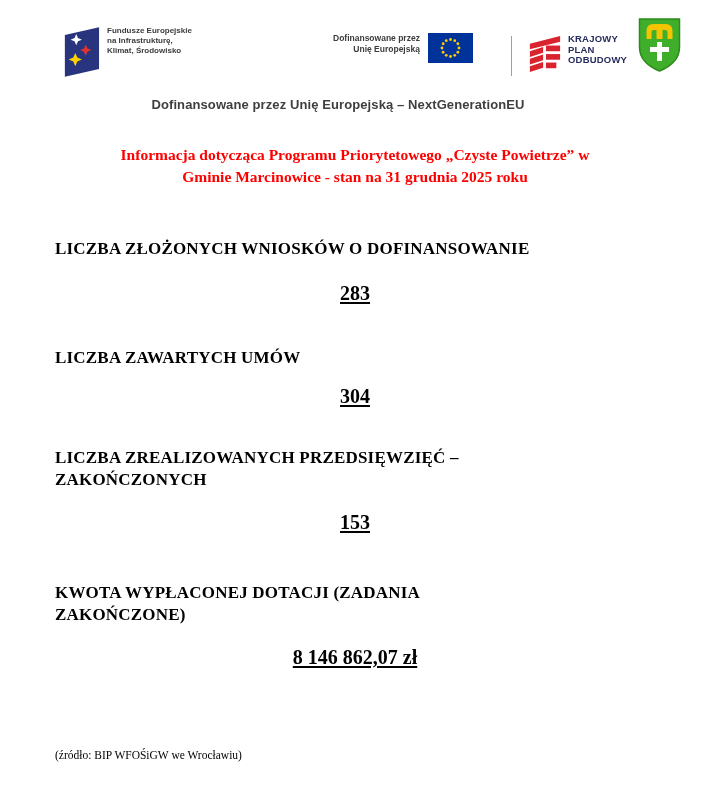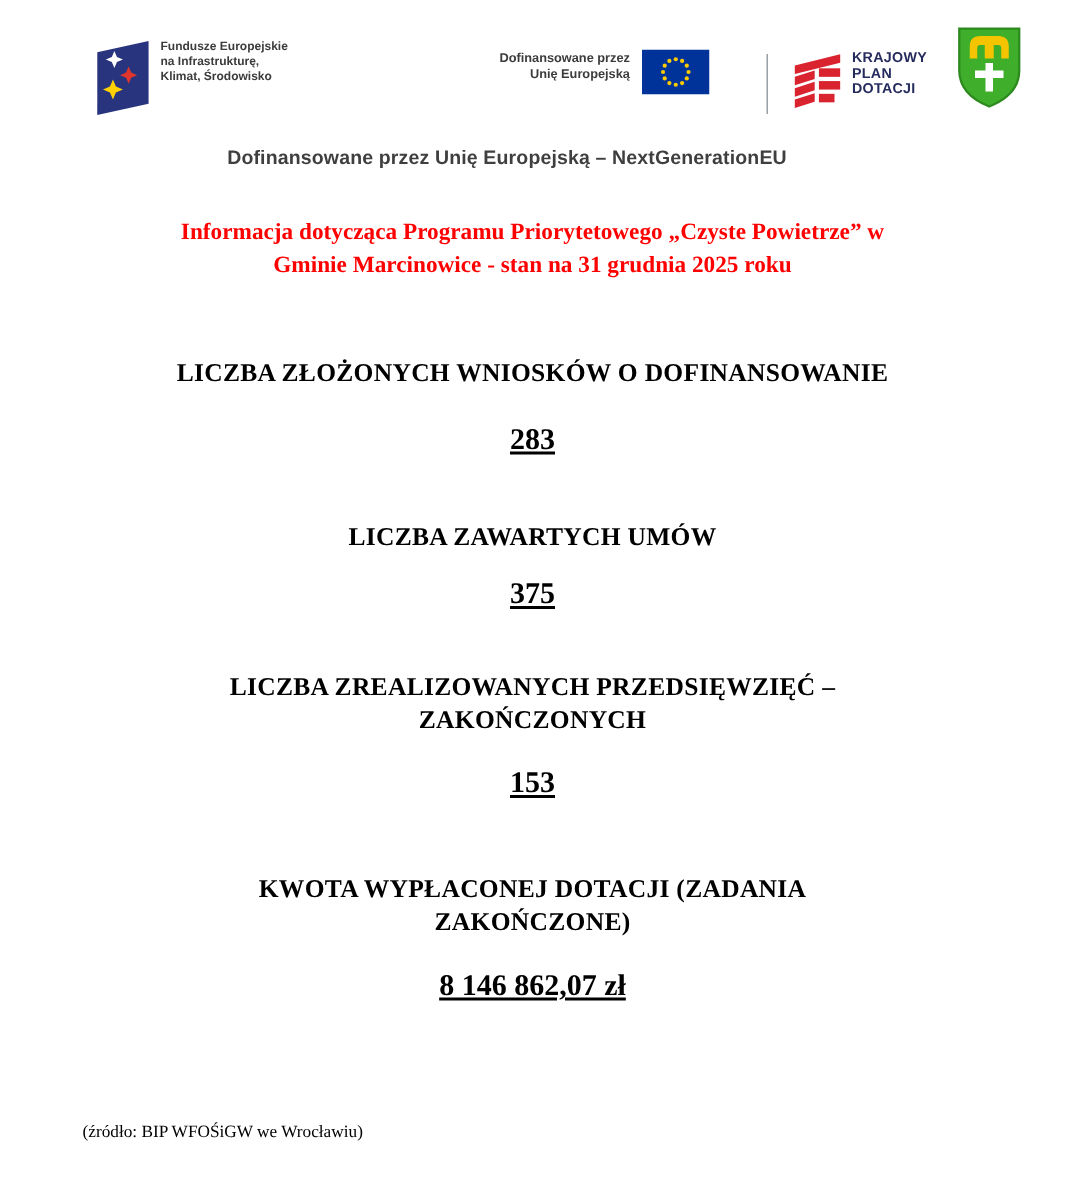--- a/index.html
+++ b/index.html
@@ -61,21 +61,21 @@
     font-family: Liberation Serif, serif;
     font-weight: bold; font-size: 15.5px; line-height: 1.45;
     color: #ff0000; text-align: center; white-space: pre-line;
   }
 
   
   .stat-label {
     position: absolute; left: 55px; width: 600px;
     font-family: "Liberation Serif", serif;
     font-weight: bold; font-size: 17px; line-height: 1.3;
-    color: #000; text-align: center; white-space: pre-line;
+    color: #000; white-space: pre-line;
     letter-spacing: 0.2px;
   }
   .stat-value {
     position: absolute; left: 55px; width: 600px;
     font-family: "Liberation Serif", serif;
     font-weight: bold; font-size: 20px; color: #000; text-align: center;
     text-decoration: underline;
     text-underline-offset: 2px;
   }
   .s1-label { top: 238px; }
@@ -145,21 +145,21 @@
           <polygon points="2,17 16,12.5 16,18.5 2,23"></polygon>
           <polygon points="2,25 16,20.5 16,26.5 2,31"></polygon>
           <polygon points="2,33 16,28.5 16,34.5 2,39"></polygon>
           <rect x="19" y="11" width="15" height="6"></rect>
           <rect x="19" y="20" width="15" height="6"></rect>
           <rect x="19" y="29" width="11" height="6"></rect>
         </g>
       </svg>
       <div class="kpo-text">KRAJOWY
 PLAN
-DOTACJI</div>
+ODBUDOWY</div>
     </div>
 
     <svg class="herb" width="47" height="56" viewBox="0 0 46 56">
       <path d="M3,2 H43 V30 Q43,46 23,54 Q3,46 3,30 Z" fill="#3fae2a" stroke="#2d8a1e" stroke-width="1.5"></path>
       <path d="M10,22 V14 Q10,7 17,7 H29 Q36,7 36,14 V22 H31 V15 Q31,13 29,13 H26 V22 H20 V13 H17 Q15,13 15,15 V22 Z" fill="#f5c400"></path>
       <g fill="#ffffff">
         <rect x="20.5" y="25" width="5" height="19"></rect>
         <rect x="13.5" y="30" width="19" height="5"></rect>
       </g>
     </svg>
@@ -167,21 +167,21 @@
 
   <div class="banner">Dofinansowane przez Unię Europejską – NextGenerationEU</div>
 
   <div class="doc-title">Informacja dotycząca Programu Priorytetowego „Czyste Powietrze” w
 Gminie Marcinowice - stan na 31 grudnia 2025 roku</div>
 
   <div class="stat-label s1-label">LICZBA ZŁOŻONYCH WNIOSKÓW O DOFINANSOWANIE</div>
   <div class="stat-value s1-value">283</div>
 
   <div class="stat-label s2-label">LICZBA ZAWARTYCH UMÓW</div>
-  <div class="stat-value s2-value">375</div>
+  <div class="stat-value s2-value">304</div>
 
   <div class="stat-label s3-label">LICZBA ZREALIZOWANYCH PRZEDSIĘWZIĘĆ –
 ZAKOŃCZONYCH</div>
   <div class="stat-value s3-value">153</div>
 
   <div class="stat-label s4-label">KWOTA WYPŁACONEJ DOTACJI (ZADANIA
 ZAKOŃCZONE)</div>
   <div class="stat-value s4-value">8 146 862,07 zł</div>
 
   <div class="doc-footer">(źródło: BIP WFOŚiGW we Wrocławiu)</div>

